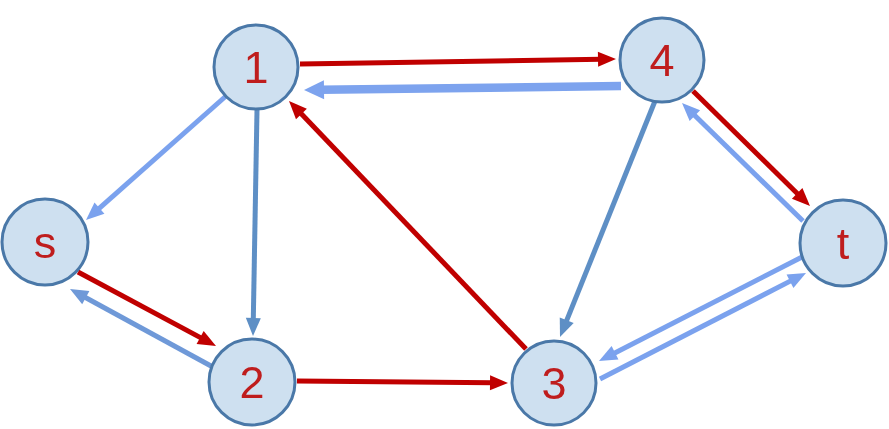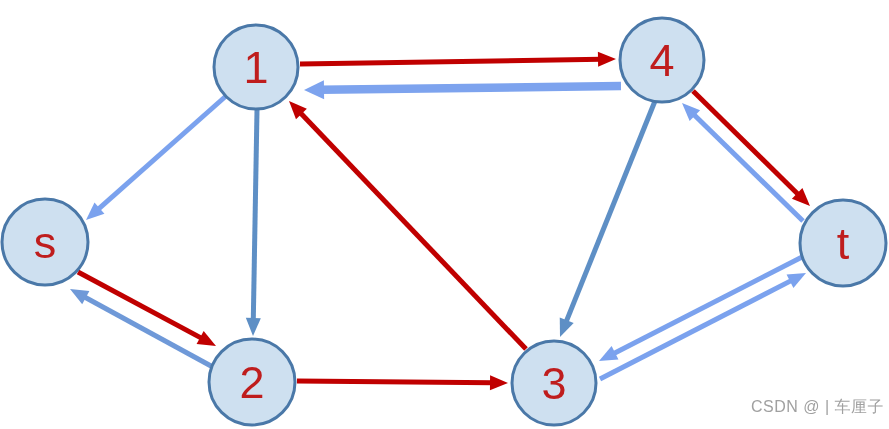--- a/index.html
+++ b/index.html
@@ -90,14 +90,13 @@
         <g>
           <circle cx="554" cy="383" r="42" fill="#cee0f0" stroke="#4a78a8" stroke-width="3"></circle>
           <text x="554" y="399" class="node-label" fill="#bf1d1d">3</text>
         </g>
         <g>
           <circle cx="843" cy="243" r="43" fill="#cee0f0" stroke="#4a78a8" stroke-width="3"></circle>
           <text x="843" y="259" class="node-label" fill="#bf1d1d">t</text>
         </g>
       </g>
   </svg>
-  <div class="watermark" title="CSDN @ | 车厘子" style="color: rgb(160, 160, 160);">CSDN @ | 车厘子</div>
 </div>
 
 </body></html>

